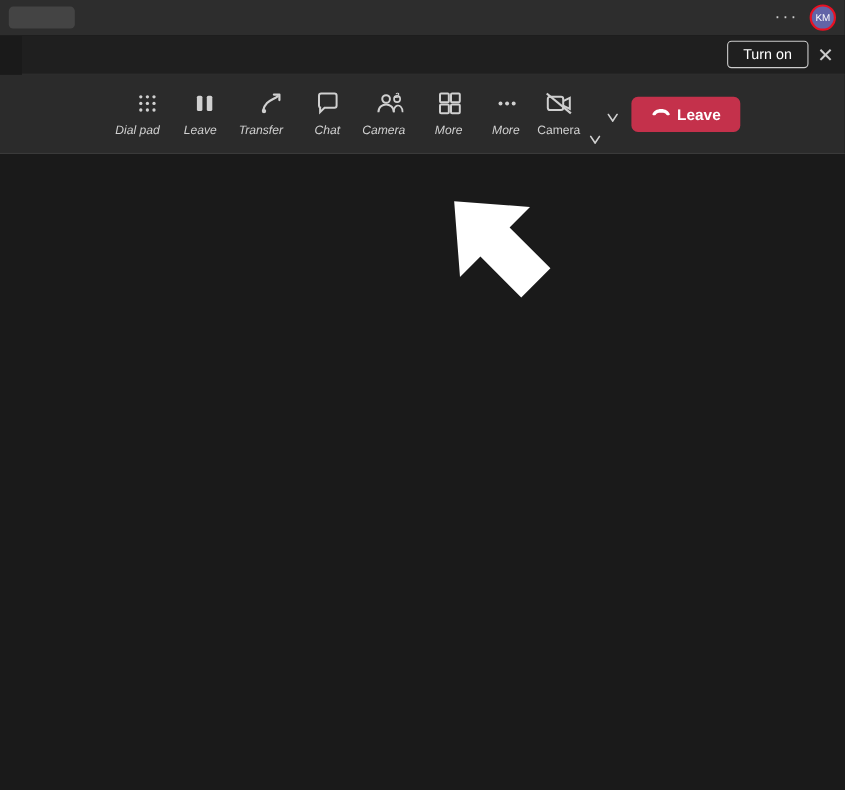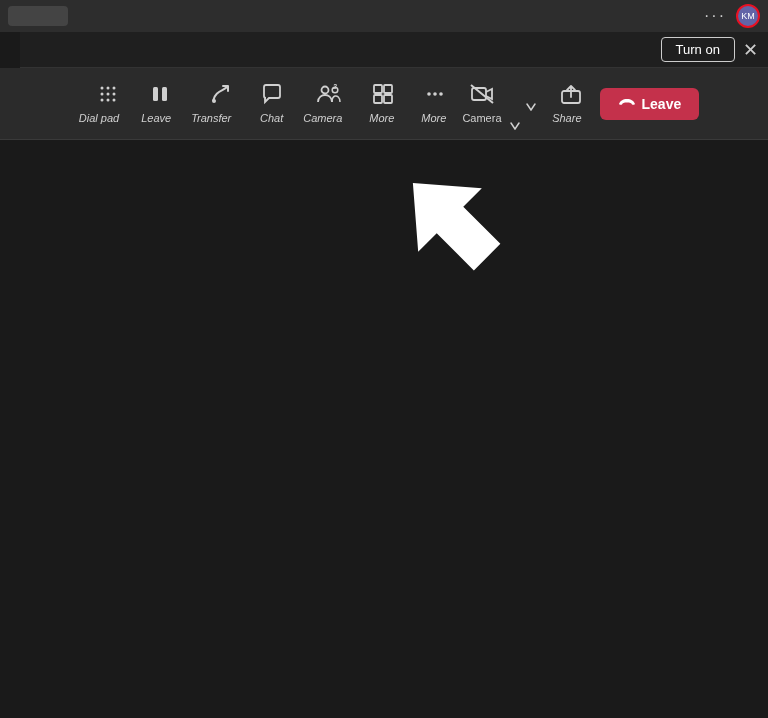--- a/index.html
+++ b/index.html
@@ -321,29 +321,20 @@
   </div>
 
   <div class="tool-btn-with-arrow">
     <button class="tool-arrow">
       <svg width="10" height="8" viewBox="0 0 10 8" fill="none">
         <path d="M1 1 L5 7 L9 1" stroke="#d0d0d0" stroke-width="1.5" fill="none" stroke-linecap="round"></path>
       </svg>
     </button>
   </div>
 
-  <button class="tool-btn">
-    <span class="tool-icon">
-      <svg width="22" height="22" viewBox="0 0 22 22" fill="none">
-        <rect x="2" y="8" width="18" height="12" rx="2" stroke="#d0d0d0" stroke-width="1.8" fill="none"></rect>
-        <path d="M11 14 L11 3 M7 7 L11 3 L15 7" stroke="#d0d0d0" stroke-width="1.8" fill="none" stroke-linecap="round" stroke-linejoin="round"></path>
-      </svg>
-    </span>
-    <span class="tool-label">Share</span>
-  </button>
 
   <button class="leave-btn">
     <svg width="18" height="14" viewBox="0 0 18 14" fill="none">
       <path d="M9 2 C5 2 2 4 1 7 C2 8 3 8 4 7.5 C4.5 6 6 5.5 9 5.5 C12 5.5 13.5 6 14 7.5 C15 8 16 8 17 7 C16 4 13 2 9 2Z" fill="white"></path>
     </svg>
     <span>Leave</span>
   </button>
 
 </div>
 

